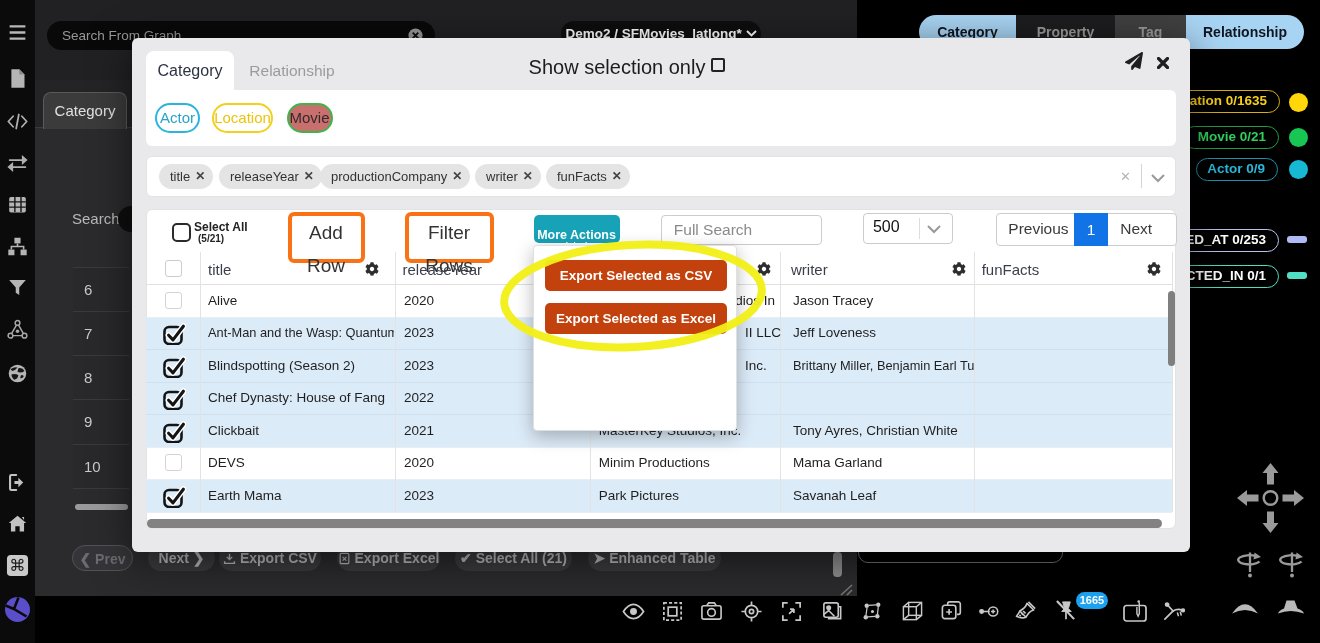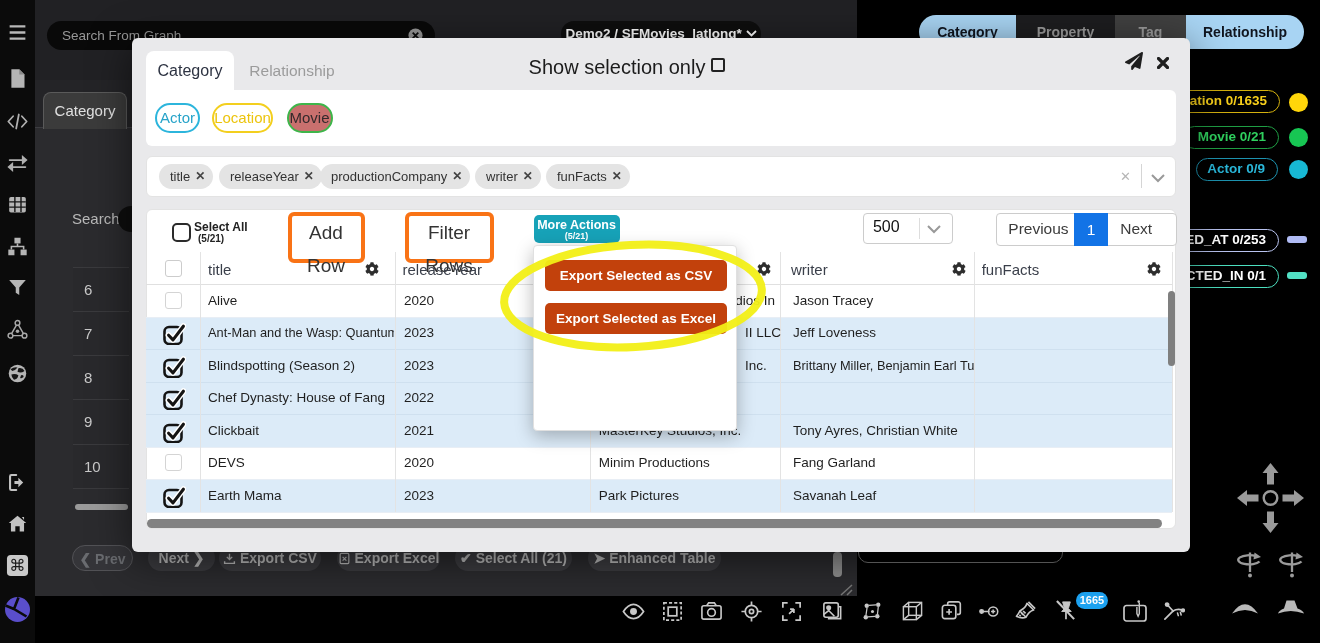--- a/index.html
+++ b/index.html
@@ -165,23 +165,24 @@
     </svg>
 
   <div class="card" style="top:171px;height:320px;border:1px solid #e3e3e3"></div>
 
   <div class="abs" style="left:39.5px;top:184.5px;width:19px;height:19px;border:2.5px solid #2b2b2b;border-radius:5px"></div>
   <div class="abs" style="left:62px;top:182px;color:#222;font-size:12px;font-weight:bold">Select All</div>
   <div class="abs" style="left:66px;top:195px;color:#222;font-size:10px;font-weight:bold">(5/21)</div>
   <div class="wbtn" style="left:155.5px;top:174px;width:77px">Add Row</div>
   <div class="wbtn" style="left:272.5px;top:174px;width:89px">Filter Rows</div>
   <div class="abs" style="left:401.5px;top:177px;width:86px;height:28px;background:#17a2b8;border-radius:5px;text-align:center">
-    <div style="color:#fff;font-size:12.5px;font-weight:bold;line-height:14px;margin-top:3px">More Actions</div>
+    <div style="color:#fff;font-size:12.5px;font-weight:bold;line-height:14px;margin-top:13px">More Actions</div>
     <div style="color:#fff;font-size:9px;font-weight:bold;line-height:9px">(5/21)</div>
   </div>
+  <div class="abs" style="left:528.8px;top:176.6px;width:161px;height:30px;border:1px solid #ccc;border-radius:4px;color:#8a8a8a;font-size:15.5px;line-height:28px;padding-left:12px">Full Search</div>
   <div class="abs" style="left:730.9px;top:175.3px;width:90px;height:31px;border:1px solid #ccc;border-radius:4px">
     <span style="position:absolute;left:9px;top:4px;color:#111;font-size:16px">500</span>
     <span style="position:absolute;left:55px;top:4px;width:1px;height:21px;background:#ddd"></span>
     <svg style="position:absolute;left:62px;top:10px" width="16" height="10" viewBox="0 0 16 10">
         <path d="M2 2 L8 8 L14 2" fill="none" stroke="#999" stroke-width="2"></path>
       </svg>
   </div>
   <div class="abs" style="left:864.3px;top:174.5px;width:181px;height:33.5px;border:1px solid #ccc;border-radius:4px;background:#fff">
     <span style="position:absolute;left:11px;top:6px;color:#3b3b3b;font-size:15.5px">Previous</span>
     <span style="position:absolute;left:77px;top:-1px;width:33.5px;height:33.5px;background:#1273e6;color:#fff;font-size:15.5px;text-align:center;line-height:33.5px">1</span>
@@ -269,21 +270,21 @@
   <div class="cell" style="left:613px;top:287.3px">II LLC</div>
   <div class="cell" style="left:613px;top:319.8px">Inc.</div>
   <div class="cell" style="left:466.7px;top:384.8px">MasterKey Studios, Inc.</div>
   <div class="cell" style="left:466.7px;top:417.3px">Minim Productions</div>
   <div class="cell" style="left:466.7px;top:449.8px">Park Pictures</div>
 
   <div class="cell" style="left:661px;top:255px">Jason Tracey</div>
   <div class="cell" style="left:661px;top:287.3px">Jeff Loveness</div>
   <div class="cell" style="left:661px;top:319.8px;width:181px;overflow:hidden;font-size:12.8px">Brittany Miller, Benjamin Earl Turnbull</div>
   <div class="cell" style="left:661px;top:384.8px">Tony Ayres, Christian White</div>
-  <div class="cell" style="left:661px;top:417.3px">Fang Garland</div>
+  <div class="cell" style="left:661px;top:417.3px">Mama Garland</div>
   <div class="cell" style="left:661px;top:449.8px">Savanah Leaf</div>
 
   <div class="abs" style="left:1035.5px;top:253px;width:7.5px;height:75px;background:#7f7f7f;border-radius:4px"></div>
   <div class="abs" style="left:14.5px;top:480.9px;width:1015px;height:9.5px;background:#828282;border-radius:5px"></div>
 
   <svg class="abs" style="left:993px;top:14px" width="18" height="18" viewBox="0 0 512 512">
     <path d="M476 3.2L12.5 270.6c-18.1 10.4-15.8 35.6 2.2 43.2L121 358.4l287.3-253.2c5.5-4.9 13.3 2.6 8.6 8.3L176 407v80.5c0 23.6 28.5 32.9 42.5 15.8L282 426l124.6 52.2c14.2 6 30.4-2.9 33-18.2l72-432C515 7.8 493.3-6.8 476 3.2z" fill="#1f1f1f"></path>
   </svg>
   <svg class="abs" style="left:1025px;top:19px" width="12" height="12" viewBox="0 0 12 12">
     <path d="M1.5 1.5 L10.5 10.5 M10.5 1.5 L1.5 10.5" stroke="#1f1f1f" stroke-width="3.2" stroke-linecap="round"></path>

